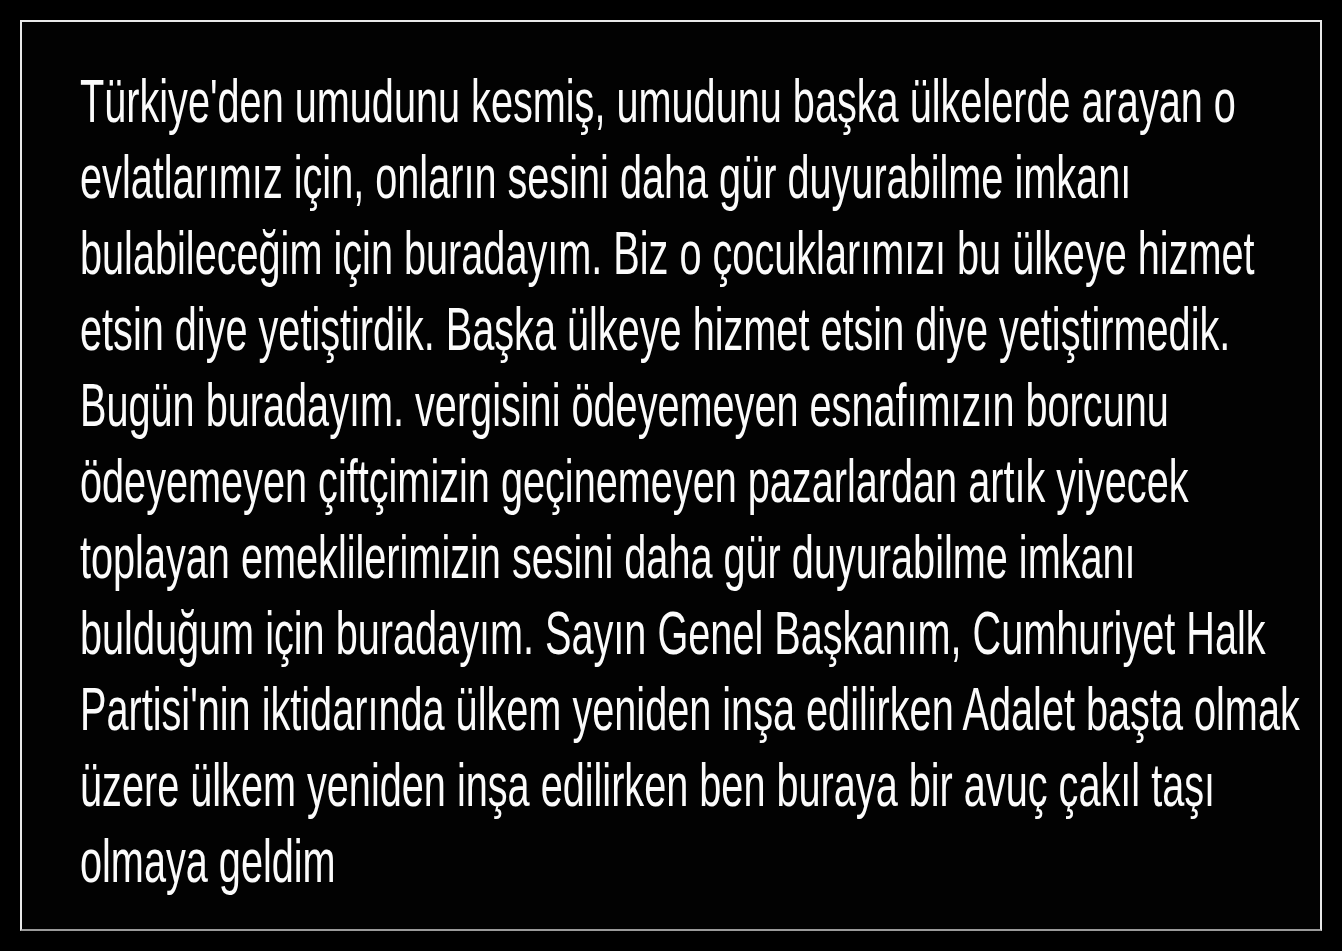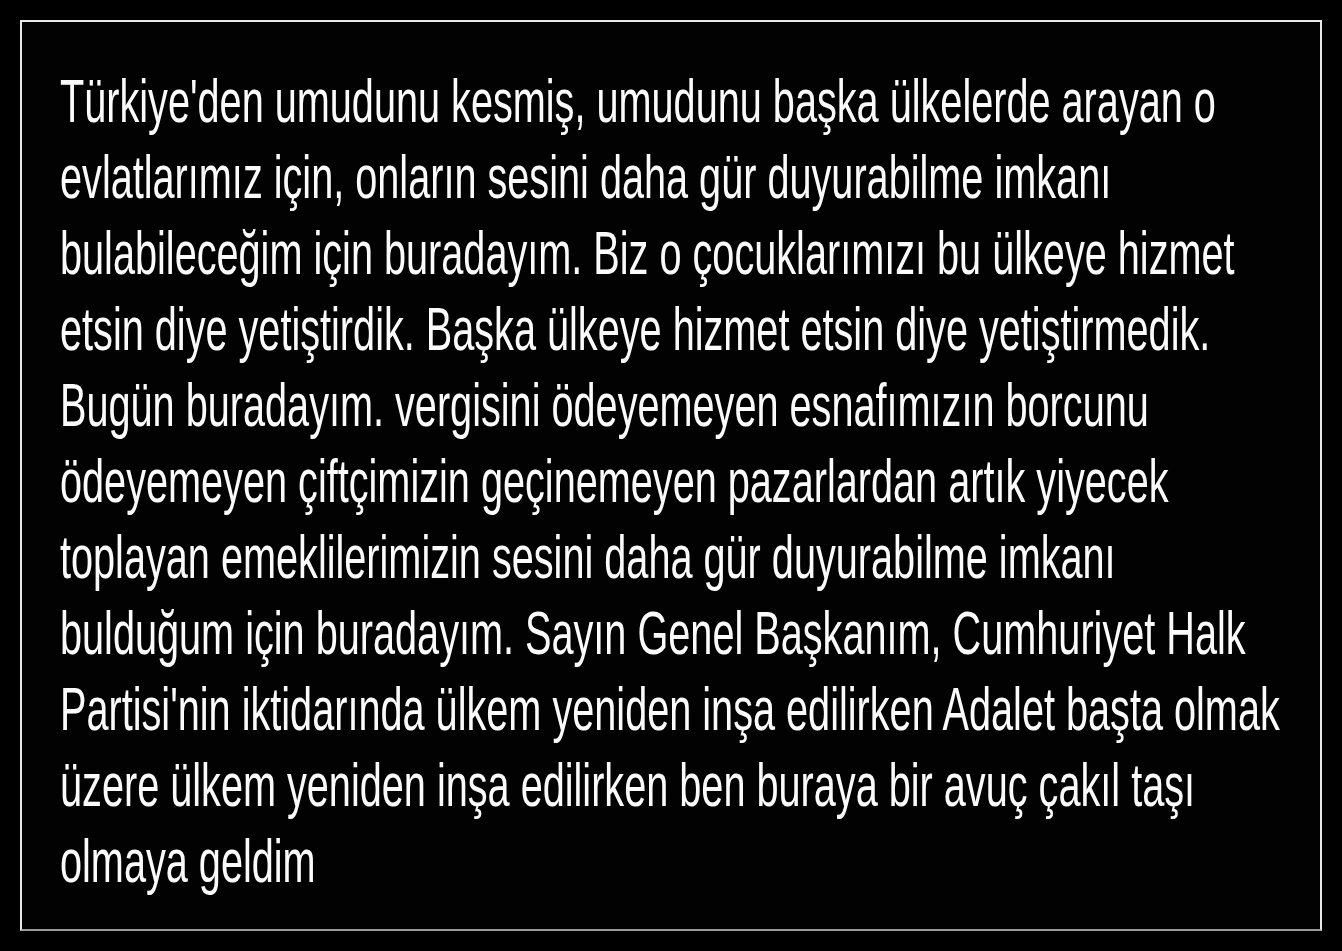--- a/index.html
+++ b/index.html
@@ -27,21 +27,21 @@
     left: 20px;
     top: 20px;
     width: 1302px;
     height: 911px;
     border: 2px solid var(--border);
     border-bottom-color: #9a9a9a; 
     background: var(--panel-bg);
     overflow: hidden;
   }
   .caption-text-block {
-    padding: 41px 10px 0 38px;
+    padding: 41px 10px 0 58px;
   }
   .caption-line {
     font-size: 61px;
     line-height: 76px;
     font-weight: 400;
     color: var(--text);
     white-space: nowrap;
     letter-spacing: 0px;
     transform: scaleX(0.65);
     transform-origin: 0 50%;

